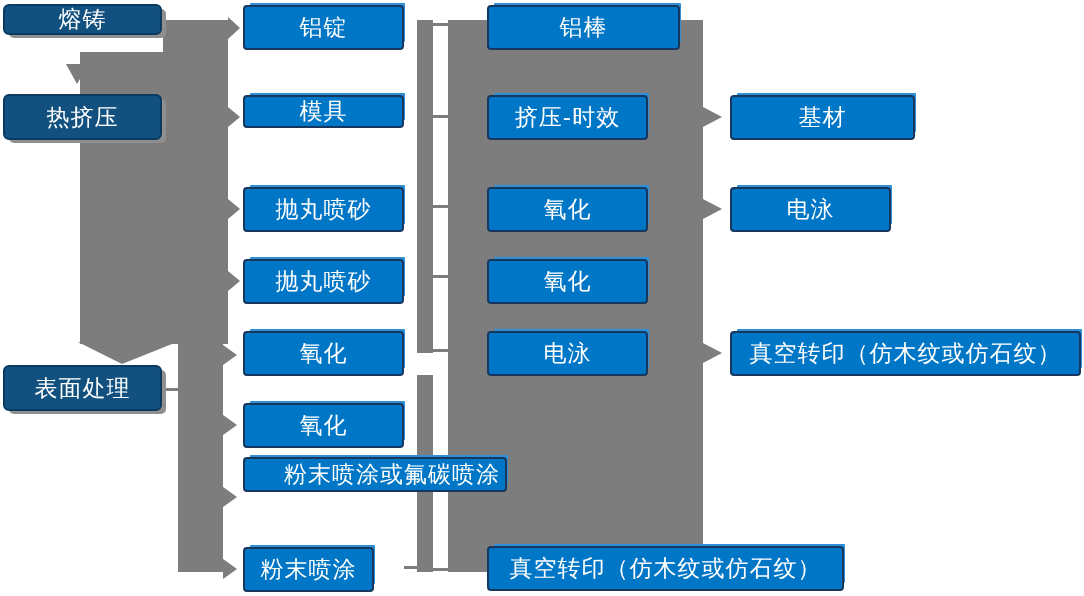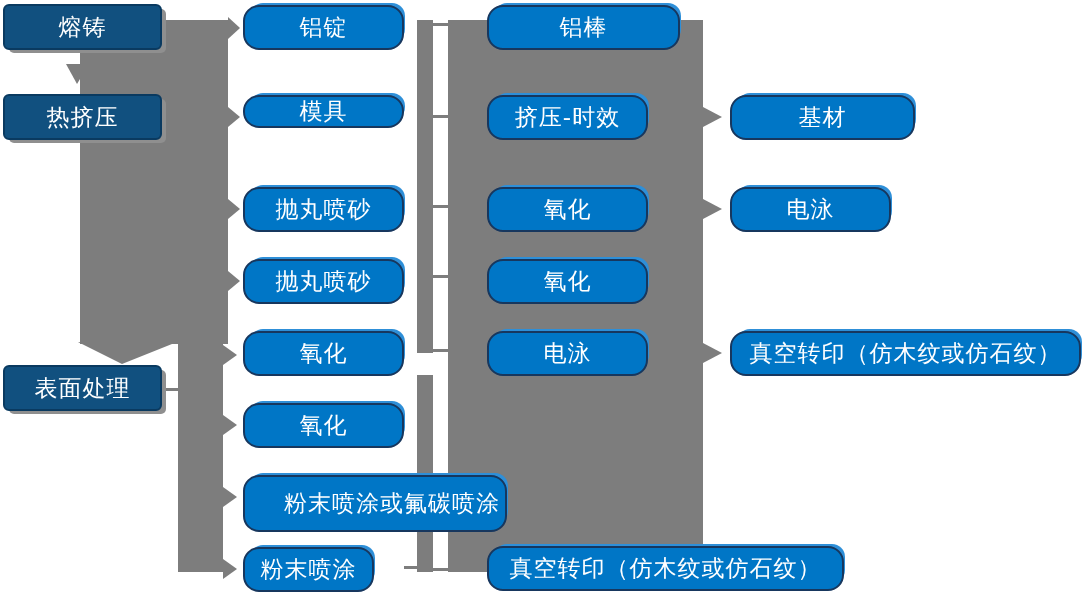--- a/index.html
+++ b/index.html
@@ -20,21 +20,21 @@
     position: absolute;
     z-index: 2;
     display: flex;
     align-items: center;
     justify-content: center;
     color: #ffffff;
     font-size: 23px;
     letter-spacing: 1px;
     box-sizing: border-box;
     white-space: nowrap;
-    border-radius: 16px;
+    border-radius: 4px;
   }
   .node.stage {
     background: #11507F;
     border: 2px solid #0A3A60;
     box-shadow: 5px 4px 0 -1px #8f8f8f;
     border-radius: 6px;
   }
   .node.process {
     background: #0076C6;
     border: 2px solid #17375E;
@@ -82,30 +82,30 @@
       <rect x="433" y="568" width="15" height="3"></rect>
 
       <rect x="448" y="20" width="255" height="552"></rect>
 
       <polygon points="703,107 722,117 703,127"></polygon>
       <polygon points="703,199 722,209 703,219"></polygon>
       <polygon points="703,343 722,353 703,363"></polygon>
     </g>
   </svg>
 
-<div class="node stage" style="left: 3px; top: 4px; width: 159px; height: 46px;">熔铸</div>
+<div class="node stage" style="left: 3px; top: 4px; width: 159px; height: 31px;">熔铸</div>
     <div class="node stage" style="left: 3px; top: 365px; width: 159px; height: 46px;">表面处理</div>
     <div class="node stage" style="left: 3px; top: 94px; width: 159px; height: 46px;">热挤压</div>
     <div class="node process" style="left: 243px; top: 5px; width: 161px; height: 45px;">铝锭</div>
     <div class="node process" style="left: 243px; top: 95px; width: 161px; height: 33px;">模具</div>
     <div class="node process" style="left: 243px; top: 187px; width: 161px; height: 45px;">抛丸喷砂</div>
     <div class="node process" style="left: 243px; top: 259px; width: 161px; height: 45px;">抛丸喷砂</div>
     <div class="node process" style="left: 243px; top: 331px; width: 161px; height: 45px;">氧化</div>
     <div class="node process" style="left: 243px; top: 403px; width: 161px; height: 45px;">氧化</div>
-    <div class="node process" style="left: 243px; top: 475px; width: 264px; height: 57px; padding-left: 34px;">粉末喷涂或氟碳喷涂</div>
+    <div class="node process" style="left: 243px; top: 457px; width: 264px; height: 35px; padding-left: 34px;">粉末喷涂或氟碳喷涂</div>
     <div class="node process" style="left: 243px; top: 547px; width: 131px; height: 45px;">粉末喷涂</div>
     <div class="node process" style="left: 487px; top: 5px; width: 193px; height: 45px;">铝棒</div>
     <div class="node process" style="left: 487px; top: 95px; width: 161px; height: 45px;">挤压-时效</div>
     <div class="node process" style="left: 487px; top: 187px; width: 161px; height: 45px;">氧化</div>
     <div class="node process" style="left: 487px; top: 259px; width: 161px; height: 45px;">氧化</div>
     <div class="node process" style="left: 487px; top: 331px; width: 161px; height: 45px;">电泳</div>
     <div class="node process" style="left: 487px; top: 546px; width: 357px; height: 45px;">真空转印（仿木纹或仿石纹）</div>
     <div class="node process" style="left: 730px; top: 95px; width: 185px; height: 45px; text-align: right;">基材</div>
     <div class="node process" style="left: 730px; top: 187px; width: 161px; height: 45px;">电泳</div>
     <div class="node process" style="left: 730px; top: 331px; width: 351px; height: 45px;">真空转印（仿木纹或仿石纹）</div>

